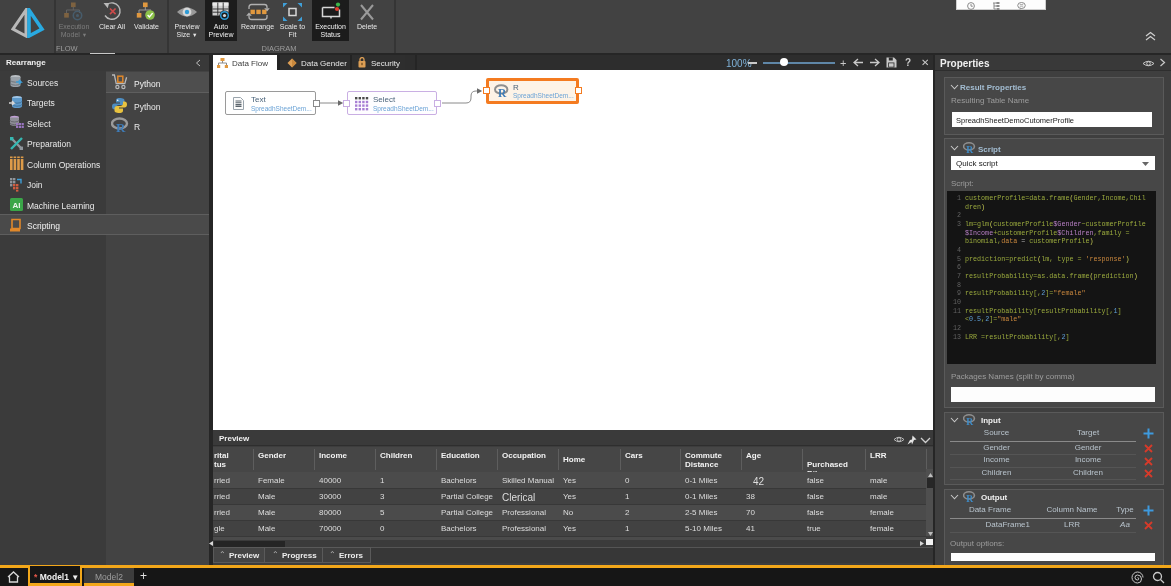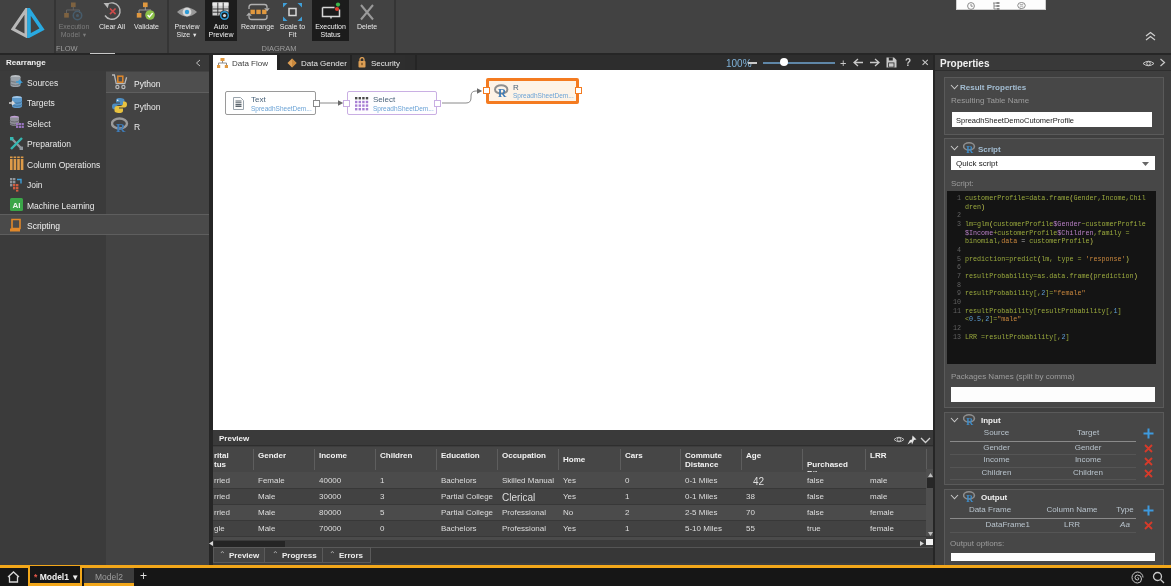--- a/index.html
+++ b/index.html
@@ -434,21 +434,21 @@
 <div class="abs" style="left:870px;top:507.9px;color:#dedede;font-size:8px;">female</div>
 <div class="abs" style="left:214px;top:524.1px;color:#dedede;font-size:8px;">gle</div>
 <div class="abs" style="left:258px;top:524.1px;color:#dedede;font-size:8px;">Male</div>
 <div class="abs" style="left:319px;top:524.1px;color:#dedede;font-size:8px;">70000</div>
 <div class="abs" style="left:380px;top:524.1px;color:#dedede;font-size:8px;">0</div>
 <div class="abs" style="left:441px;top:524.1px;color:#dedede;font-size:8px;">Bachelors</div>
 <div class="abs" style="left:502px;top:524.1px;color:#dedede;font-size:8px;">Professional</div>
 <div class="abs" style="left:563px;top:524.1px;color:#dedede;font-size:8px;">Yes</div>
 <div class="abs" style="left:625px;top:524.1px;color:#dedede;font-size:8px;">1</div>
 <div class="abs" style="left:685px;top:524.1px;color:#dedede;font-size:8px;">5-10 Miles</div>
-<div class="abs" style="left:746px;top:524.1px;color:#dedede;font-size:8px;">55</div>
+<div class="abs" style="left:746px;top:524.1px;color:#dedede;font-size:8px;">41</div>
 <div class="abs" style="left:807px;top:524.1px;color:#dedede;font-size:8px;">true</div>
 <div class="abs" style="left:870px;top:524.1px;color:#dedede;font-size:8px;">female</div>
 <div class="abs" style="left:213px;top:487.5px;width:713px;height:1px;background:#383838;"></div>
 <div class="abs" style="left:213px;top:503.7px;width:713px;height:1px;background:#383838;"></div>
 <div class="abs" style="left:213px;top:519.9px;width:713px;height:1px;background:#383838;"></div>
 <div class="abs" style="left:213px;top:536.1px;width:713px;height:1px;background:#383838;"></div>
 
 <div class="abs" style="left:926px;top:469px;width:7px;height:67px;background:#4f4f4f;"></div>
 <svg class="abs" style="left:927.5px;top:473px;" width="5" height="4" viewBox="0 0 5 4">
       <path d="M2.5 0 L5 4 L0 4 Z" fill="#bdbdbd"></path>

